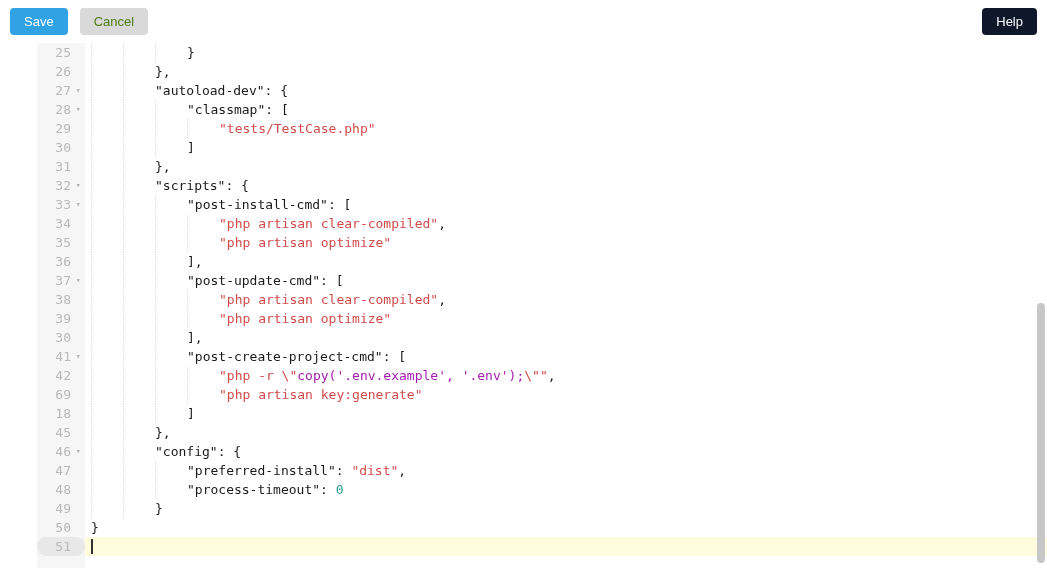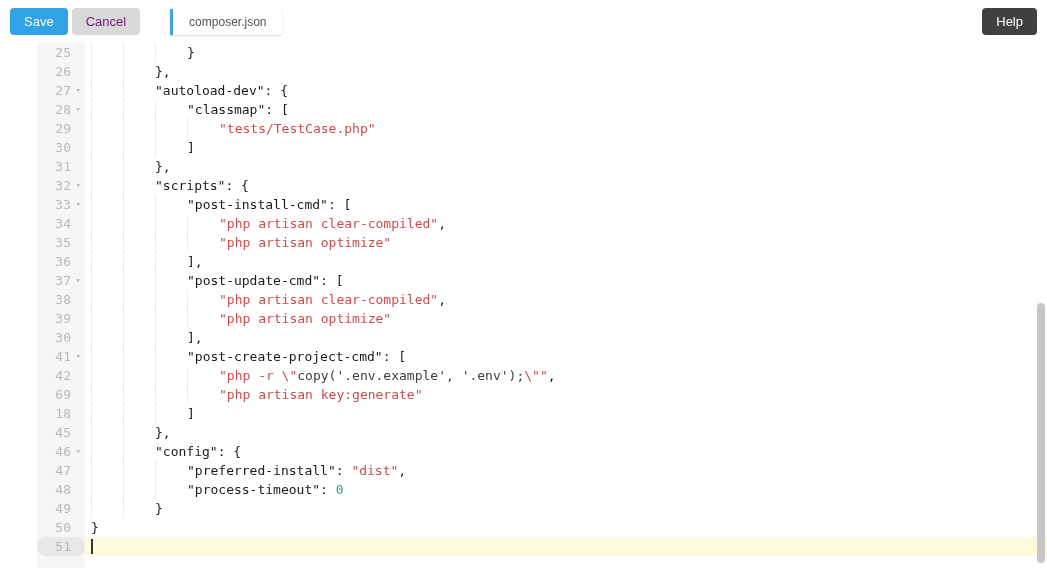--- a/index.html
+++ b/index.html
@@ -11,31 +11,32 @@
     color: #333;
     width: 1047px;
     height: 569px;
     overflow: hidden;
     position: relative;
   }
   .toolbar {
     display: flex;
     align-items: center;
     padding: 8px 10px;
+    gap: 8px;
   }
   .btn {
     border: none;
     border-radius: 4px;
     padding: 6px 14px;
     font-size: 13px;
     cursor: pointer;
   }
   .btn-save { background: #31a2e3; color: #fff; }
-  .btn-cancel { background: #d9d9d9; color: #701a75; margin-left: 4px; }
-  .btn-help { background: #404040; color: #fff; margin-left: auto; }
+  .btn-cancel { background: #d9d9d9; color: #4d7c0f; margin-left: 4px; }
+  .btn-help { background: #0f172a; color: #fff; margin-left: auto; }
   .tab {
     margin-left: 30px;
     border-left: 3px solid #42a5d8;
     background: #fff;
     box-shadow: 0 1px 2px rgba(0,0,0,0.15);
     border-radius: 0 3px 3px 0;
     padding: 6px 16px;
     font-size: 12px;
     color: #555;
   }
@@ -90,21 +91,21 @@
     display: inline-block;
     height: 19px;
     vertical-align: top;
     width: 32px; 
     margin-left: 0;
   }
   .tok-key { color: #1a1a1a; }
   .tok-punc { color: #1a1a1a; }
   .tok-str { color: #d14b4b; }
   .tok-num { color: #2a9d8f; }
-  .tok-plain { color: #404040; }
+  .tok-plain { color: #a21caf; }
   .cursor {
     display: inline-block;
     width: 0;
     border-left: 2px solid #333;
     height: 15px;
     vertical-align: middle;
     margin-top: -2px;
   }
   .vscroll {
     position: absolute;
@@ -115,21 +116,20 @@
     background: #c7c7c7;
     border-radius: 4px;
   }
 </style>
 </head>
 <body>
 
 <div class="toolbar">
   <button class="btn btn-save">Save</button>
   <button class="btn btn-cancel">Cancel</button>
-  <div class="tab">composer.json</div>
   <button class="btn btn-help">Help</button>
 </div>
 
 <div class="editor-wrap">
   <div class="editor">
     <div class="gutter" id="gutter">
         <div class="g-row">
           <span>25</span>
           <span class="fold"></span>
         </div>

